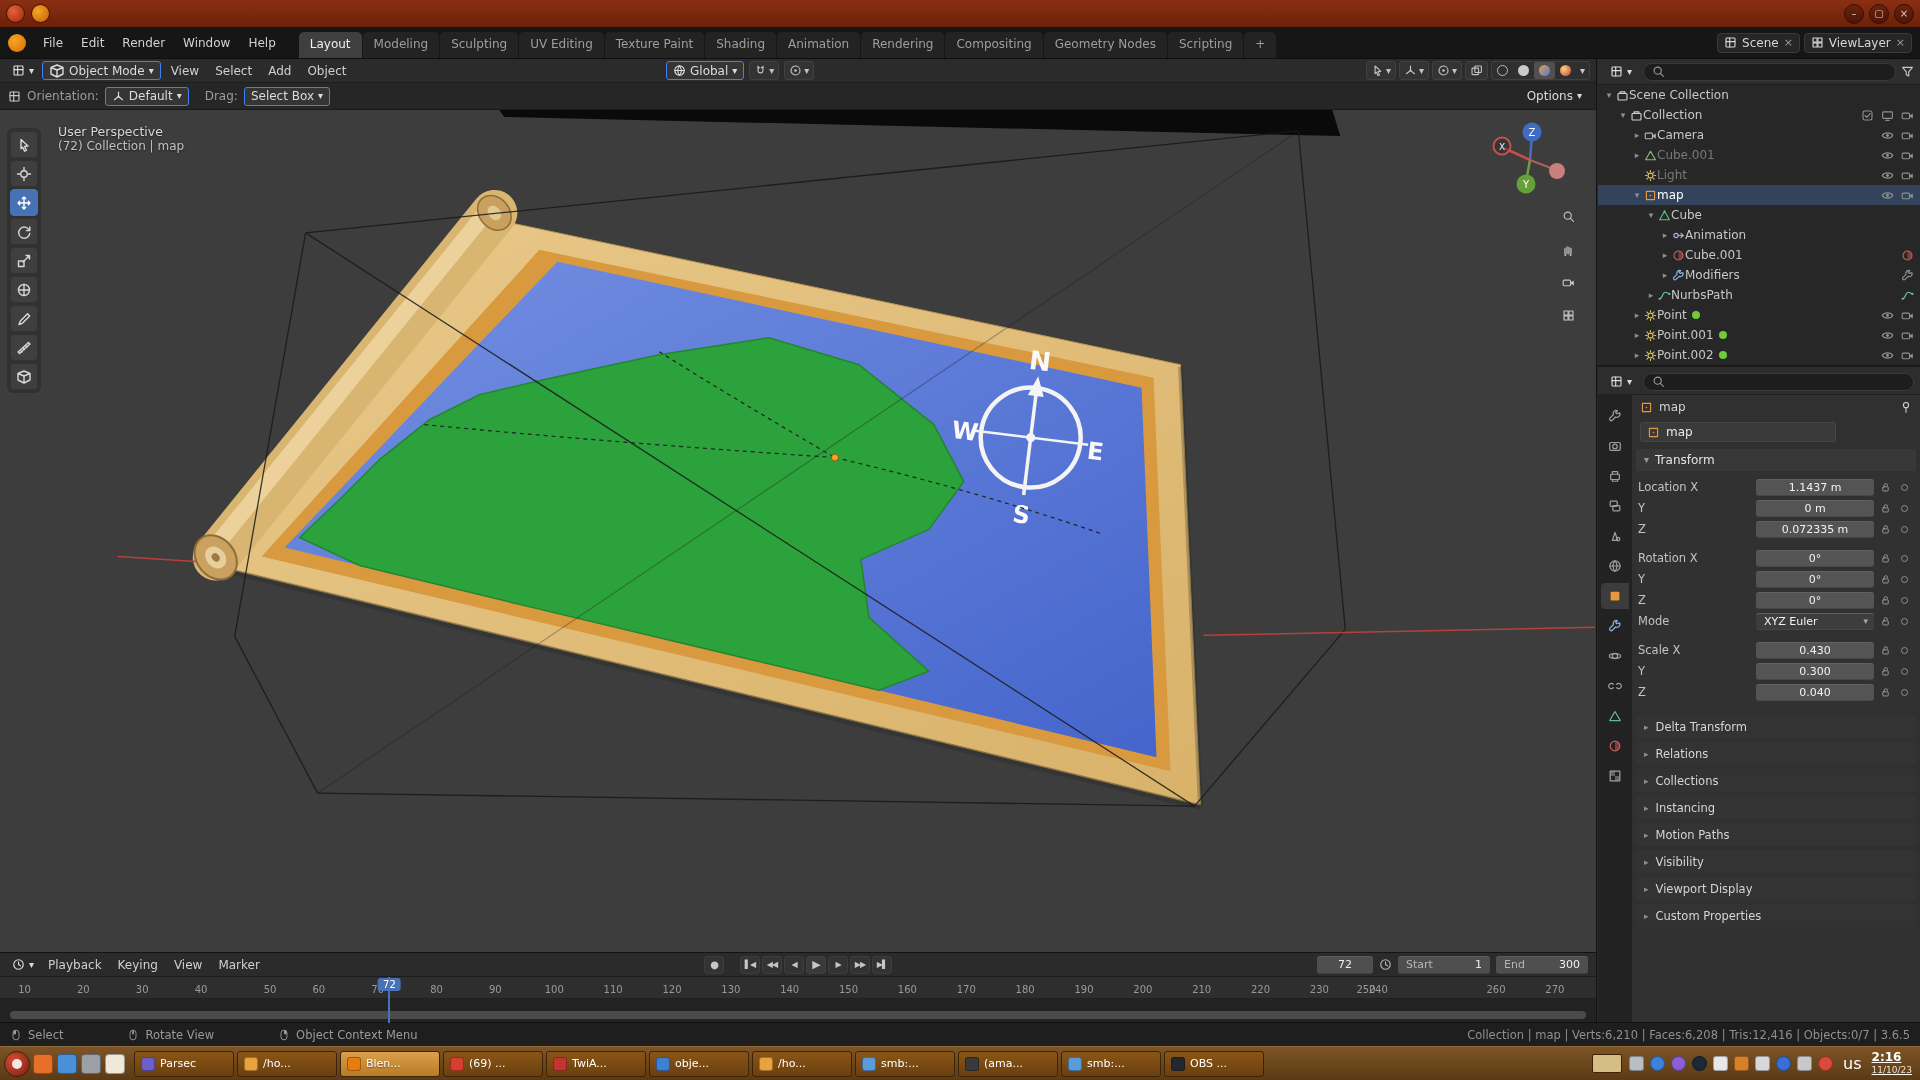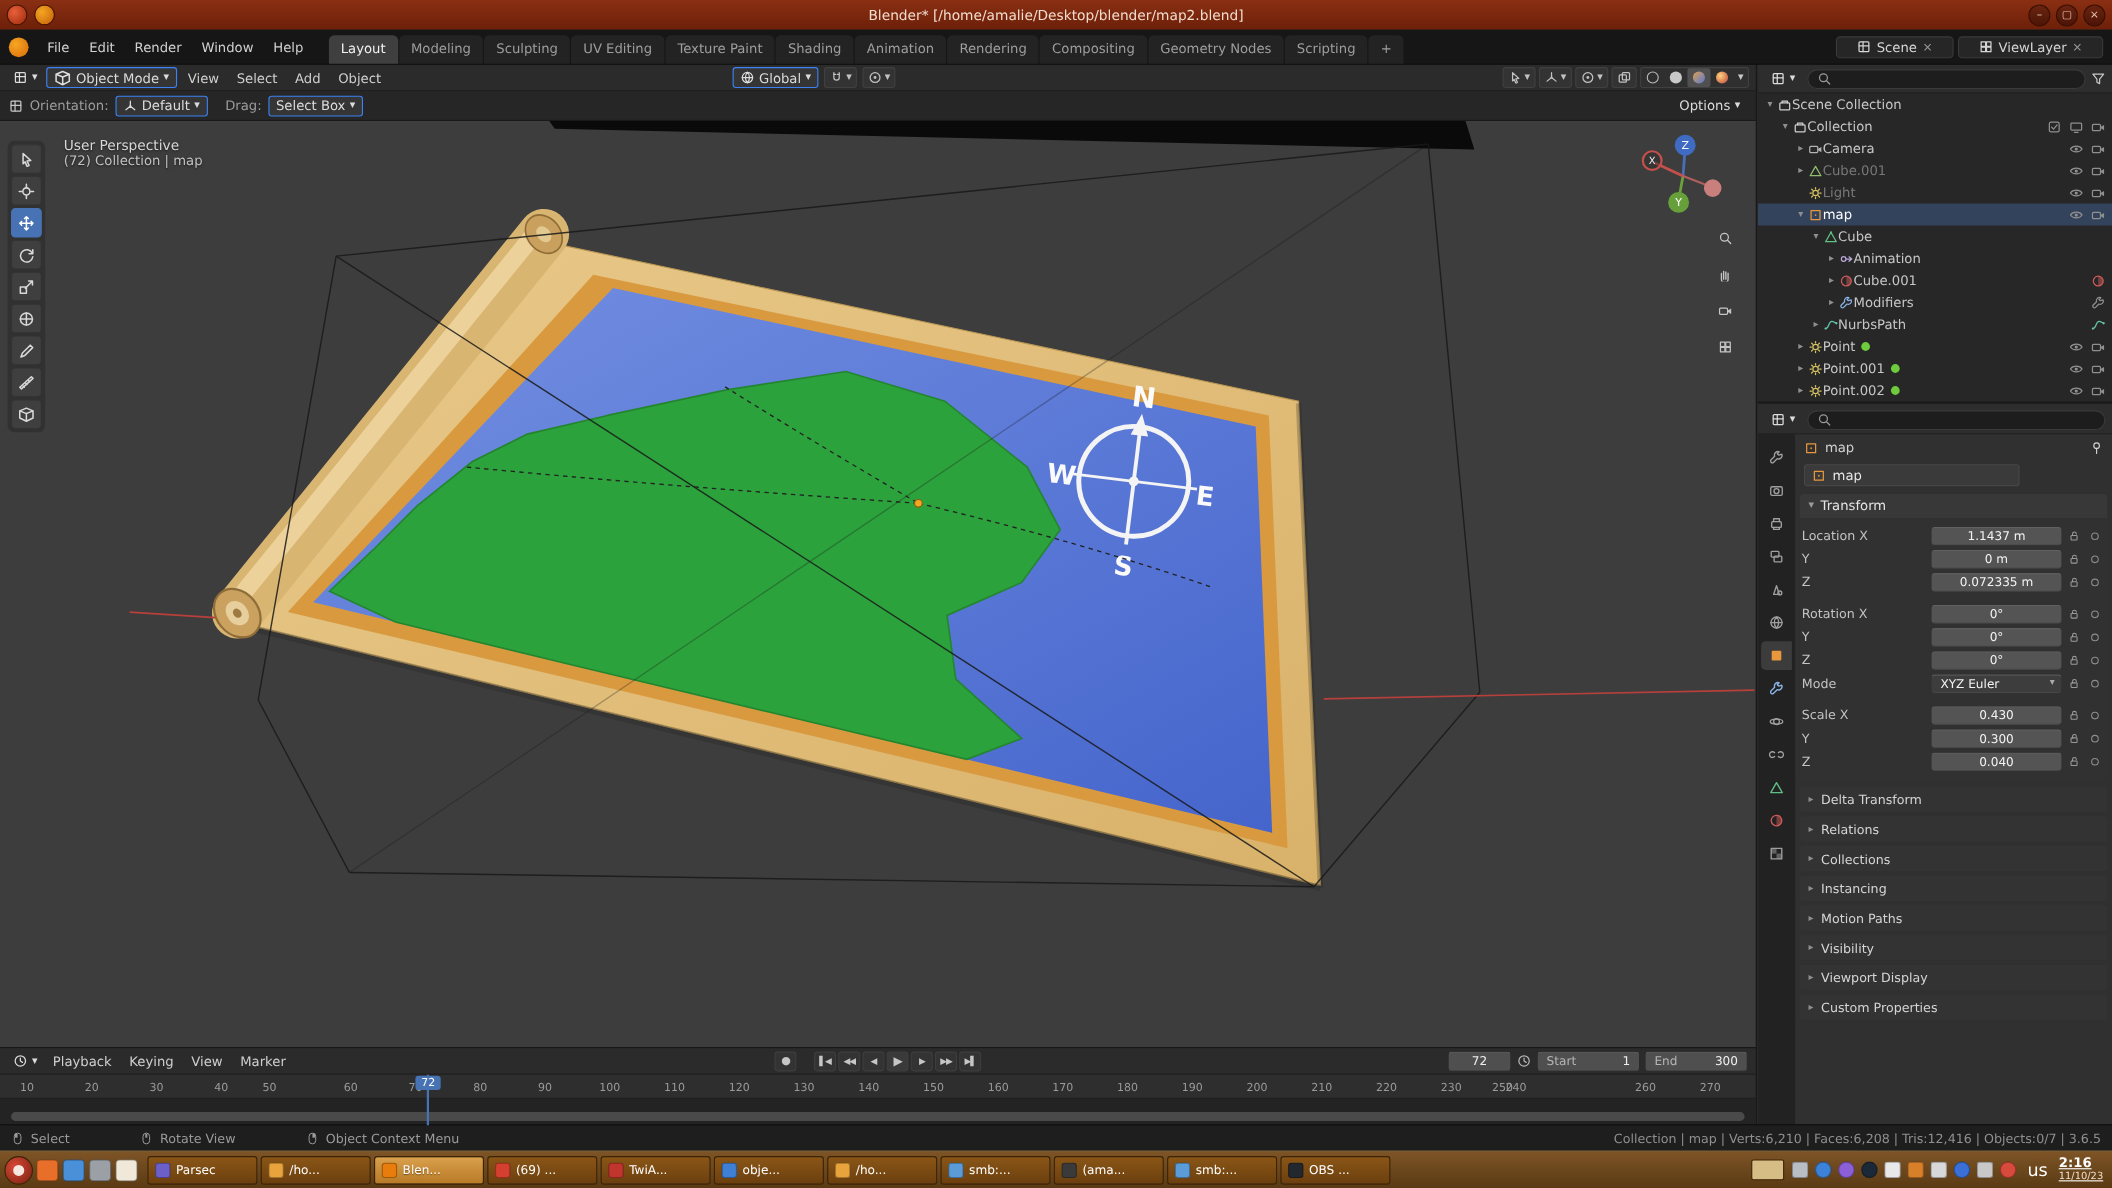--- a/index.html
+++ b/index.html
@@ -25,21 +25,21 @@
   
   .topbar{position:absolute;top:27px;left:0;right:0;height:32px;background:#161616;
     display:flex;align-items:center;padding:0 8px;border-bottom:1px solid #0e0e0e;}
   .logo{width:18px;height:18px;border-radius:50%;background:radial-gradient(circle at 35% 35%,#f5a623,#d96b07);margin-right:8px;}
   .menu-item{padding:4px 9px;color:#d2d2d2;border-radius:3px;}
   .tabs{display:flex;margin-left:14px;align-self:flex-end;height:26px;}
   .tab{padding:5px 11px;color:#9e9e9e;font-size:12px;border-radius:5px 5px 0 0;background:#232323;margin-right:1px;}
   .tab.active{background:#3f3f3f;color:#f0f0f0;}
   .topbar-right{margin-left:auto;display:flex;align-items:center;gap:4px;}
   .id-chip{display:flex;align-items:flex-start;gap:5px;background:#262626;border:1px solid #3a3a3a;
-    border-radius:4px;padding:2px 18px;color:#d5d5d5;}
+    border-radius:4px;padding:2px 6px;color:#d5d5d5;}
   .id-chip .x{color:#9a9a9a;font-size:11px;}
 
   
   .main{position:absolute;top:59px;left:0;width:1920px;height:963px;background:#2a2a2a;}
   .workspace{position:absolute;left:0;top:0;width:1597px;height:963px;border-right:1px solid #121212;}
 
   .vp-header{position:absolute;top:0;left:0;right:0;height:24px;background:#2b2b2b;
     border-bottom:1px solid #1d1d1d;display:flex;align-items:center;padding:0 6px;font-size:12px;}
   .vph-left{display:flex;align-items:center;gap:2px;}
   .dd{display:flex;align-items:center;gap:4px;background:#353535;border:1px solid #3b82f6;
@@ -166,21 +166,20 @@
   .clockbox .d{font-size:9px;color:#f0e2cc;}
 </style>
 </head>
 <body>
 
 <div class="screen">
 
   <div class="titlebar">
     <span class="tb-circle tb-app"></span>
     <span class="tb-circle tb-blender"></span>
-    <div class="tb-title">Blender* [/home/amalie/Desktop/blender/map2.blend]</div>
     <div class="tb-controls" id="win-controls">
         <span class="tb-btn">–</span>
         <span class="tb-btn">▢</span>
         <span class="tb-btn">×</span>
       </div>
   </div>
 
   <div class="topbar">
     <span class="logo"></span>
     <div id="top-menus" style="display:flex">
@@ -620,21 +619,21 @@
               <span class="dim">End</span>
               <span>300</span>
             </span>
           </div>
         </div>
         <div class="tl-ruler" id="tl-ruler">
             <span class="tick" style="left: 24.5px;">10</span>
             <span class="tick" style="left: 83.36px;">20</span>
             <span class="tick" style="left: 142.22px;">30</span>
             <span class="tick" style="left: 201.08px;">40</span>
-            <span class="tick" style="left: 245px;">50</span>
+            <span class="tick" style="left: 270px;">50</span>
             <span class="tick" style="left: 318.8px;">60</span>
             <span class="tick" style="left: 377.66px;">70</span>
             <span class="tick" style="left: 436.52px;">80</span>
             <span class="tick" style="left: 495.38px;">90</span>
             <span class="tick" style="left: 554.24px;">100</span>
             <span class="tick" style="left: 613.1px;">110</span>
             <span class="tick" style="left: 671.96px;">120</span>
             <span class="tick" style="left: 730.82px;">130</span>
             <span class="tick" style="left: 789.68px;">140</span>
             <span class="tick" style="left: 848.54px;">150</span>

